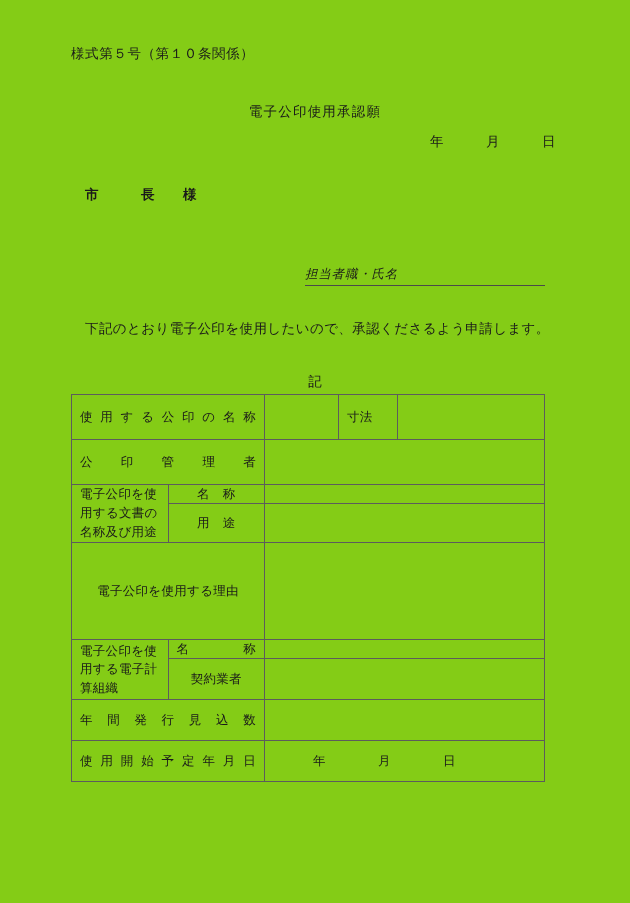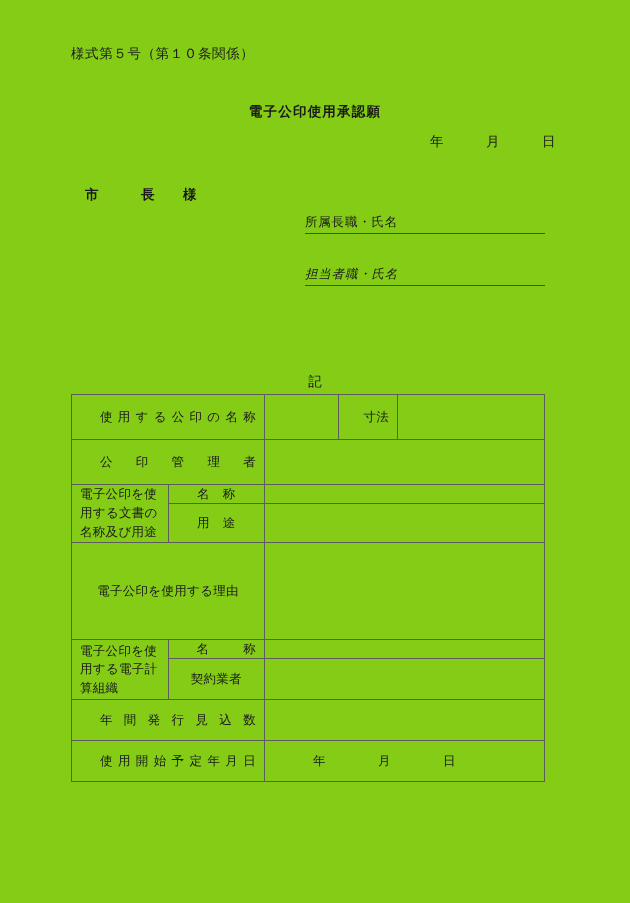--- a/index.html
+++ b/index.html
@@ -35,21 +35,20 @@
   }
 
   .doc-title {
     position: absolute;
     left: 0;
     top: 103px;
     width: 630px;
     text-align: center;
     font-size: 13.5px;
     letter-spacing: 1.2px;
-    font-weight: bold;
   }
 
   .date-line {
     position: absolute;
     left: 430px;
     top: 133px;
     font-size: 13.5px;
     letter-spacing: 0.5px;
     white-space: pre;
   }
@@ -113,37 +112,36 @@
     letter-spacing: 0.3px;
     line-height: 1.45;
   }
 
   
   .lbl-just {
     display: block;
     text-align: justify;
     text-align-last: justify;
     text-justify: inter-character;
-    margin-left: 20px;
   }
   .lbl-wrap {
     display: block;
     text-align: left;
     line-height: 1.5;
   }
   .lbl-center {
     display: block;
     text-align: center;
   }
 
   td.label-cell   { width: 176px; }
   td.sub-cell     { width: 42px;  text-align: center; }
   td.sub-cell-wide{ width: 65px;  text-align: center; }
   td.value-cell   { }
-  td.dim-label    { width: 42px; text-align: right; margin-left: 11px; }
+  td.dim-label    { width: 42px; text-align: left; margin-left: 11px; }
   td.dim-value    { width: 130px; }
 
   .val-date {
     display: block;
     text-align: center;
     white-space: pre;
     letter-spacing: 0.5px;
     padding-right: 40px;
   }
 
@@ -162,24 +160,24 @@
 <div class="page">
 
   <div class="form-no">様式第５号（第１０条関係）</div>
 
   <div class="doc-title">電子公印使用承認願</div>
 
   <div class="date-line">年　　　月　　　日</div>
 
   <div class="addressee">市　　　長　　様</div>
 
-  <div class="sig sig-1">所属長職・氏名</div>
 
   <div class="sig sig-2">担当者職・氏名</div>
 
+  <div class="body-text">下記のとおり電子公印を使用したいので、承認くださるよう申請します。</div>
 
   <div class="ki-mark">記</div>
 
   <table class="form-table">
     <tbody>
 
       <tr>
         <td class="label-cell" colspan="2" style="height:44px">
           <span class="lbl-just">使用する公印の名称</span>
         </td>

